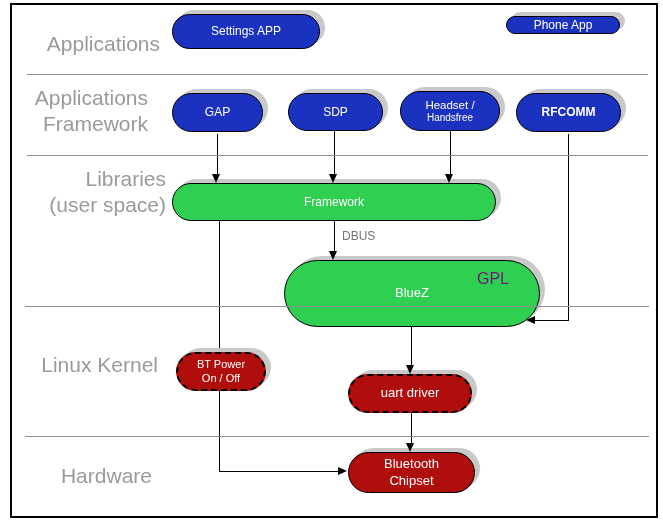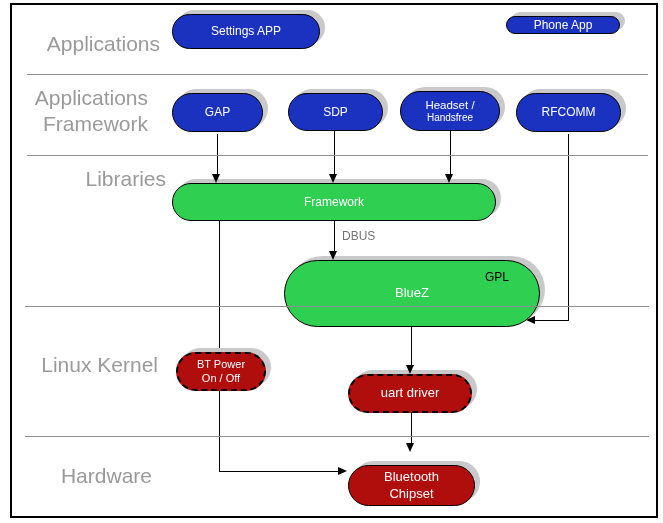--- a/index.html
+++ b/index.html
@@ -40,35 +40,35 @@
   .pill.red{background:var(--kernel-node-red);}
   .pill.dashed{border:2px dashed #000;}
   .vline{position:absolute;width:0;border-left:1.4px solid var(--connector-black);z-index:3;}
   .hline{position:absolute;height:0;border-top:1.4px solid var(--connector-black);z-index:3;}
   .vline.behind{z-index:1;}
   .ah{position:absolute;width:0;height:0;z-index:3;}
   .ah.down{border-left:4.5px solid transparent;border-right:4.5px solid transparent;border-top:9px solid var(--connector-black);}
   .ah.right{border-top:4.5px solid transparent;border-bottom:4.5px solid transparent;border-left:9px solid var(--connector-black);}
   .ah.left{border-top:4.5px solid transparent;border-bottom:4.5px solid transparent;border-right:9px solid var(--connector-black);}
   .edge-label{position:absolute;color:#737373;font-size:12px;z-index:3;white-space:nowrap;}
-  .badge{position:absolute;color:#000000;font-size:12px;right:30px;top:10px;line-height:1;}
+  .badge{position:absolute;color:#701a75;font-size:16px;right:30px;top:10px;line-height:1;}
 
   
   #node-settings-app{left:172px;top:14px;width:148px;height:35px;font-size:12px;}
   #node-phone-app{left:506px;top:16px;width:114px;height:18px;font-size:12px;}
   #node-gap{left:172px;top:93px;width:91px;height:39px;font-size:12px;}
   #node-sdp{left:288px;top:93px;width:95px;height:38px;font-size:12px;}
   #node-headset{left:400px;top:91px;width:100px;height:40px;font-size:11.5px;}
   #node-headset .sub{font-size:10px;}
-  #node-rfcomm{left:516px;top:93px;width:105px;height:39px;font-size:12px;}
+  #node-rfcomm{left:516px;top:93px;width:105px;height:39px;font-size:12px;font-weight:bold;}
   #node-framework{left:172px;top:183px;width:324px;height:38px;font-size:12px;}
   #node-bluez{left:284px;top:260px;width:256px;height:67px;font-size:13px;}
   #node-bt-power{left:176px;top:352px;width:90px;height:39px;font-size:11px;align-items:center;}
   #node-uart-driver{left:348px;top:374px;width:124px;height:39px;font-size:13px;}
-  #node-bluetooth-chipset{left:348px;top:452px;width:127px;height:41px;font-size:13px;margin-top:13px;}
+  #node-bluetooth-chipset{left:348px;top:452px;width:127px;height:41px;font-size:13px;}
 
   
   #layer-applications{left:24px;top:31px;width:136px;}
   #layer-app-framework{left:2px;top:85px;width:146px;}
   #layer-libraries{left:16px;top:166px;width:150px;}
   #layer-linux-kernel{left:22px;top:352px;width:136px;}
   #layer-hardware{left:40px;top:463px;width:112px;}
 
   
   #divider-1{left:27px;top:74px;width:621px;}
@@ -89,20 +89,21 @@
 
   <div class="layer-label" id="layer-applications">
     <div>Applications</div>
   </div>
   <div class="layer-label" id="layer-app-framework">
     <div>Applications</div>
     <div>Framework</div>
   </div>
   <div class="layer-label" id="layer-libraries">
     <div>Libraries</div>
+    <div>(user space)</div>
   </div>
   <div class="layer-label" id="layer-linux-kernel">
     <div>Linux Kernel</div>
   </div>
   <div class="layer-label" id="layer-hardware">
     <div>Hardware</div>
   </div>
 
   <div class="vline" style="left:217px;top:134px;height:41px;"></div>
   <div class="ah down" style="left:212px;top:174px;"></div>

